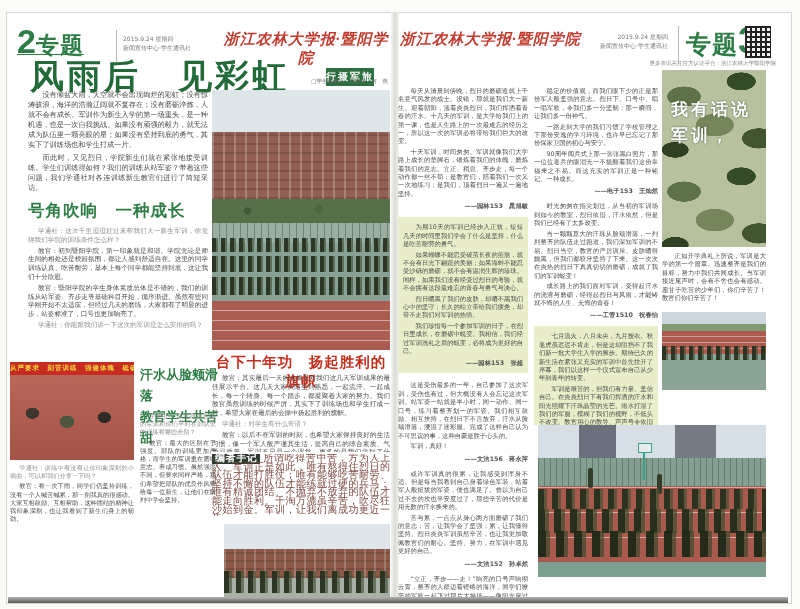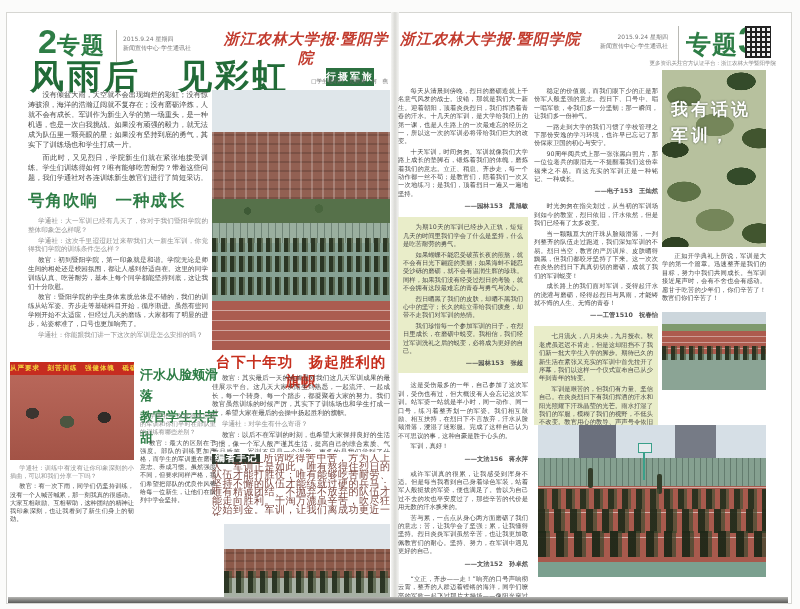--- a/index.html
+++ b/index.html
@@ -13,21 +13,21 @@
   .bottom-shadow{position:absolute;left:8px;right:12px;top:597px;height:6px;
         background:linear-gradient(#b5b5b2,#5a5a58);}
   .page{position:absolute;top:12px;height:586px;overflow:hidden;}
   .page-left{left:10px;width:380px;}
   .page-right{left:398px;width:388px;}
 
   
   .pagenum{color:#2e7d46;font-weight:bold;font-family:"Liberation Sans",sans-serif;}
   .pagenum .num{font-size:34px;}
   .pagenum .word{font-size:23px;letter-spacing:1px;}
-  .lp-pagenum{position:absolute;left:28px;top:10px;}
+  .lp-pagenum{position:absolute;left:7px;top:10px;text-decoration:underline;}
   .hdr-divider{position:absolute;width:1px;background:#b9b9b4;}
   .lp-divider{left:106px;top:18px;height:32px;}
   .dateblock{position:absolute;font-size:6px;line-height:9px;color:#777;}
   .lp-date{left:113px;top:22px;}
   .masthead{position:absolute;color:#c23b2e;font-family:"Liberation Serif",serif;
             font-weight:bold;font-style:italic;font-size:15px;letter-spacing:1px;}
   .lp-masthead{left:212px;top:18px;width:168px;text-align:center;}
   .rp-masthead{left:2px;top:18px;width:190px;text-align:left;}
   .rp-date{left:170px;top:20px;width:100px;text-align:right;}
   .rp-divider{left:280px;top:14px;height:38px;}
@@ -158,23 +158,22 @@
       <div>新闻宣传中心·学生通讯社</div>
     </div>
     <div class="masthead lp-masthead">浙江农林大学报·暨阳学院</div>
 
     <h1 class="lp-title">风雨后　见彩虹</h1>
     <div class="lp-badge">行摄军旅</div>
     <div class="lp-byline">□学生通讯社　赵晓涛　何　燕</div>
 
     <div class="flowcol lp-col1">
       <p class="body">没有倾盆大雨，天空就不会出现绚烂的彩虹；没有惊涛骇浪，海洋的浩瀚辽阔就不复存在；没有磨砺淬炼，人就不会有成长。军训作为新生入学的第一场重头，是一种机遇，也是一次自我挑战。如果没有顽强的毅力，就无法成为队伍里一颗亮眼的星；如果没有坚持到底的勇气，其实下了训练场也和学生打成一片。</p>
-      <p class="body">而此时，又见烈日，学院新生们就在紧张地接受训练。学生们训练得如何？唯有能够吃苦耐劳？带着这些问题，我们学通社对各连训练新生教官们进行了简短采访。</p>
+      <p class="body">而此时，又见烈日，学院新生们就在紧张地接受训练。学生们训练得如何？我们的训练从站军姿？带着这些问题，我们学通社对各连训练新生教官们进行了简短采访。</p>
       <h2 class="green-h">号角吹响　一种成长</h2>
-      <p class="qa q">学通社：大一军训已经有几天了，你对于我们暨阳学院的整体印象怎么样呢？</p>
       <p class="qa q">学通社：这次千里迢迢赶过来帮我们大一新生军训，你觉得我们学院的训练条件怎么样？</p>
       <p class="qa a">教官：初到暨阳学院，第一印象就是和谐。学院无论是师生间的相处还是校园氛围，都让人感到舒适自在。这里的同学训练认真、吃苦耐劳，基本上每个同学都能坚持到底，这让我们十分欣慰。</p>
       <p class="qa a">教官：暨阳学院的学生身体素质总体是不错的，我们的训练从站军姿、齐步走等基础科目开始，循序渐进。虽然有些同学刚开始不太适应，但经过几天的磨练，大家都有了明显的进步，站姿标准了，口号也更加响亮了。</p>
       <p class="qa q">学通社：你能跟我们讲一下这次的军训是怎么安排的吗？</p>
     </div>
 
     <div class="photo lp-photo-main">
       <div class="layer sky"></div>
       <div class="layer brick"></div>
       <div class="layer trees"></div>

